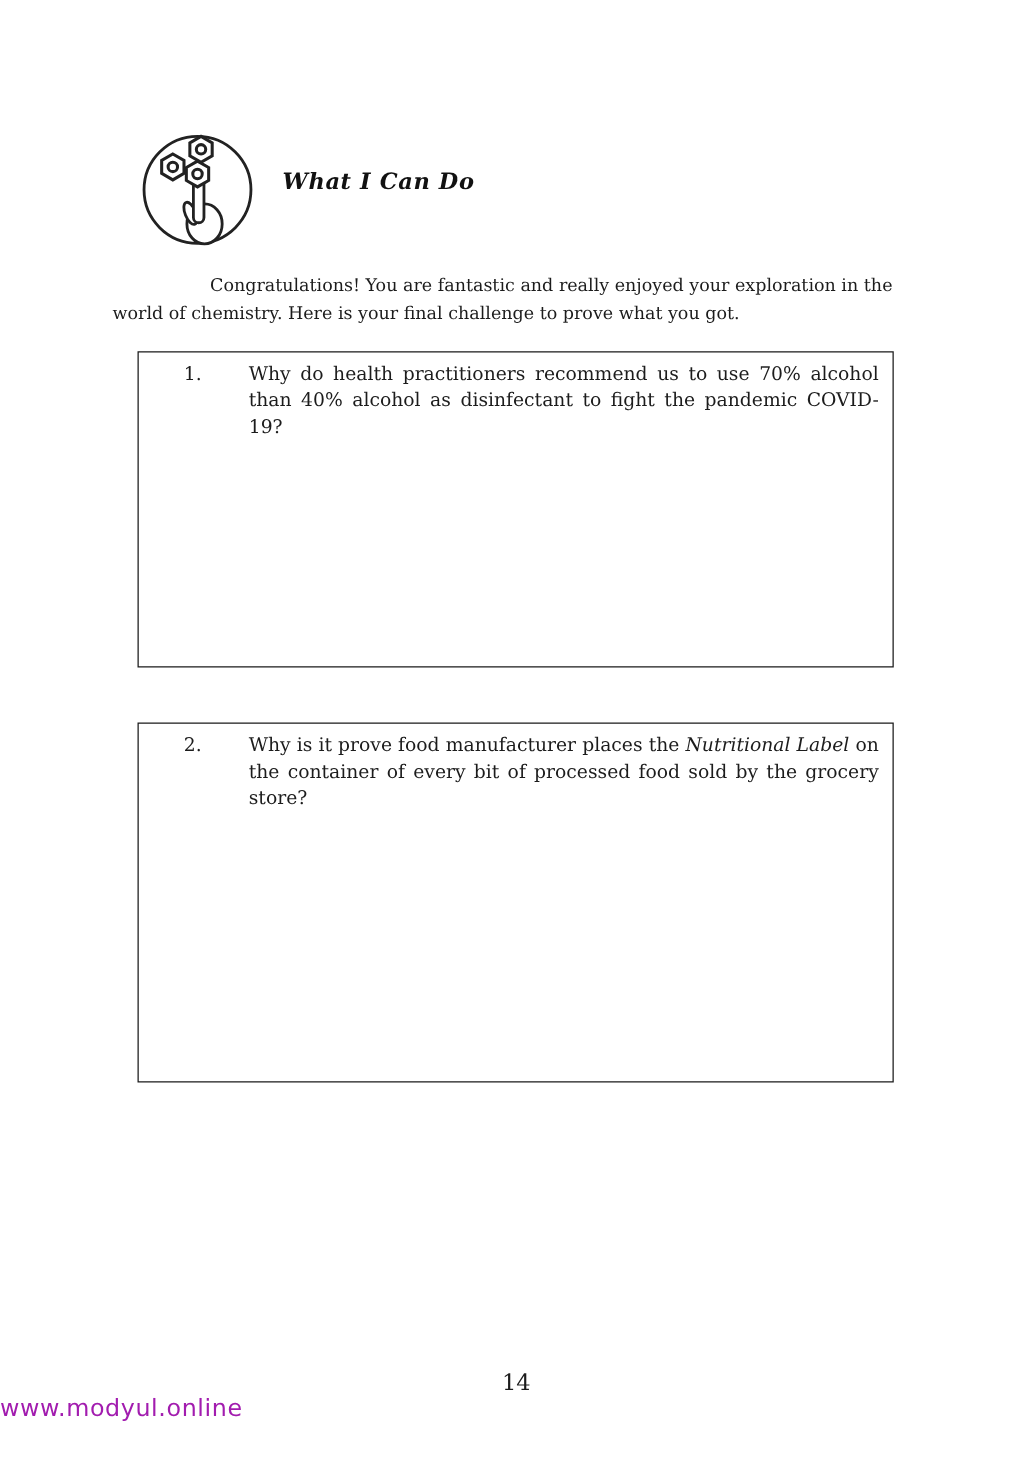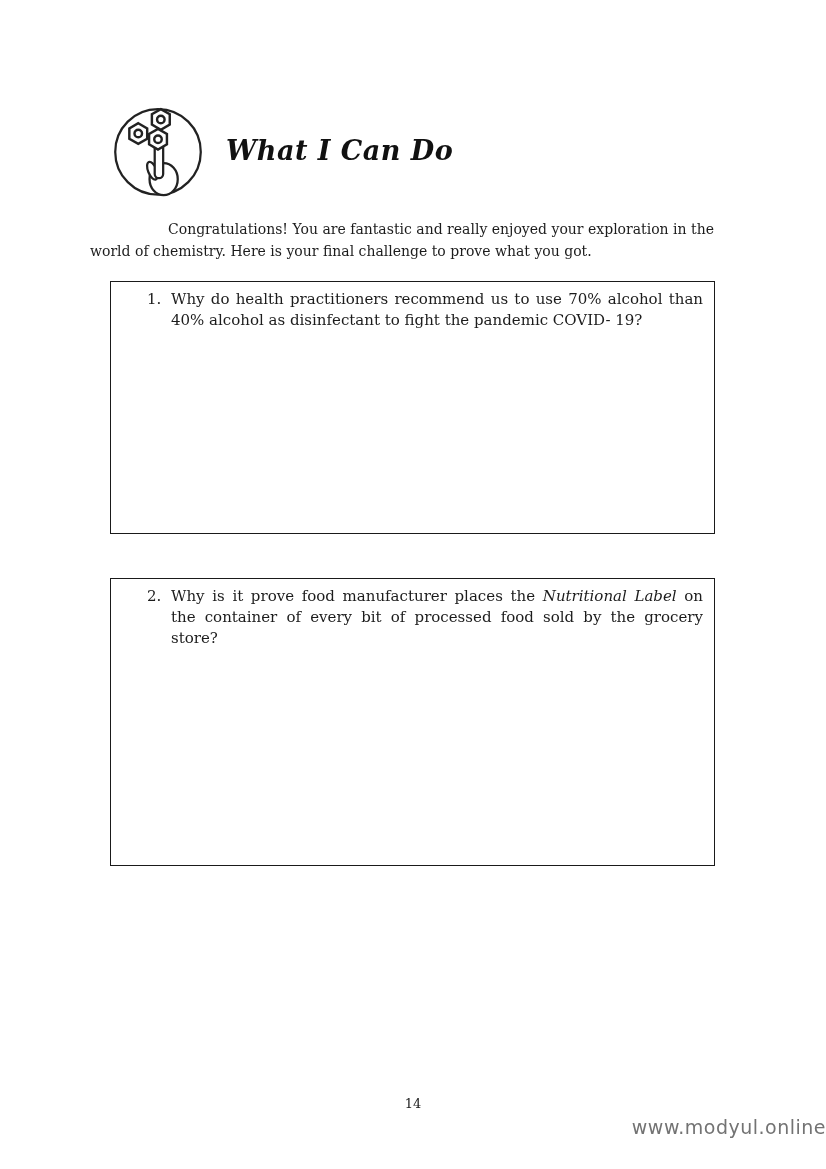--- a/index.html
+++ b/index.html
@@ -18,21 +18,21 @@
     left: 111px;
     top: 103px;
     width: 94px;
     height: 94px;
   }
   .section-title {
     position: absolute;
     left: 226px;
     top: 135px;
     font-family: "DejaVu Serif", "Liberation Serif", serif;
-    font-size: 27px;
+    font-size: 18px;
     font-weight: bold;
     font-style: italic;
     letter-spacing: 0.5px;
     color: #111111;
   }
   .intro {
     position: absolute;
     left: 90px;
     top: 218px;
     width: 624px;
@@ -57,41 +57,42 @@
     font-size: 15px;
     line-height: 21px;
   }
   .qnum {
     flex: 0 0 24px;
     text-align: left;
   }
   .qtext {
     flex: 1;
     text-align: justify;
+    margin-left: 28px;
   }
   .qtext em { font-style: italic; }
   .page-number {
     position: absolute;
     left: 0;
     top: 1096px;
     width: 100%;
     text-align: center;
-    font-size: 13px;
+    font-size: 18px;
     color: #1c1c1c;
   }
   .watermark {
     position: absolute;
     left: 0;
     top: 1116px;
     width: 100%;
-    text-align: right;
+    text-align: left;
     font-family: "DejaVu Sans", "Liberation Sans", sans-serif;
     font-size: 19px;
     letter-spacing: 0.5px;
-    color: #737373;
+    color: #a21caf;
   }
   .icon-svg { width: 100%; height: 100%; }
 </style>
 </head>
 <body>
 
 <div class="page">
 
   <div class="header-icon">
     <svg class="icon-svg" viewBox="0 0 100 100" xmlns="http://www.w3.org/2000/svg">

